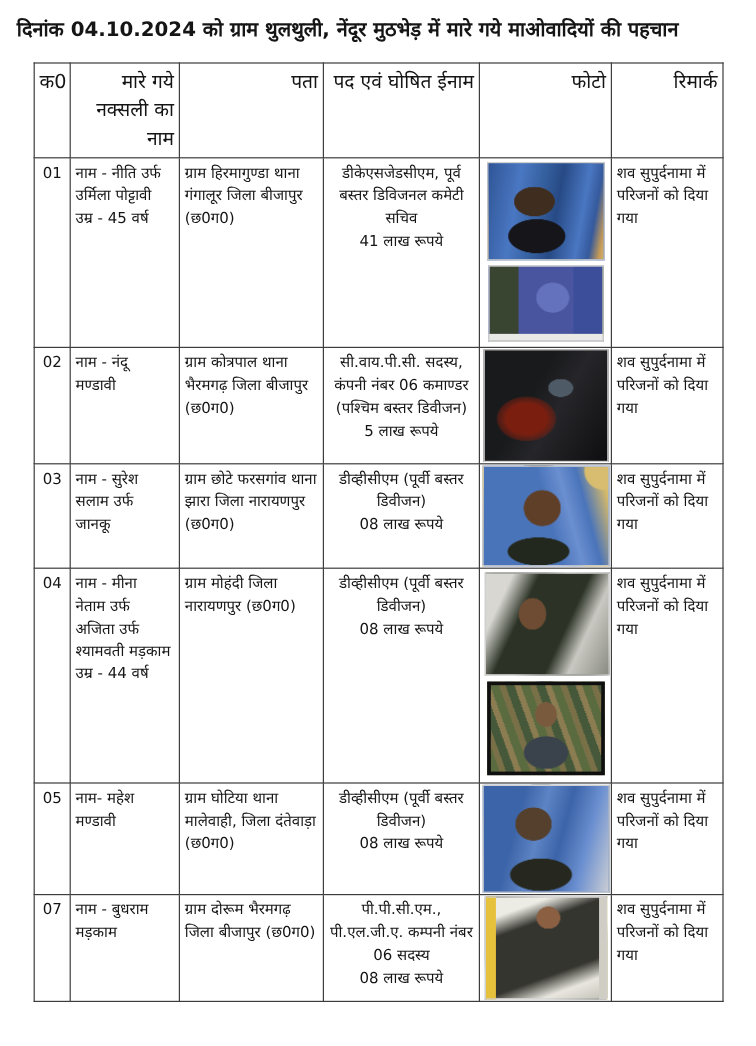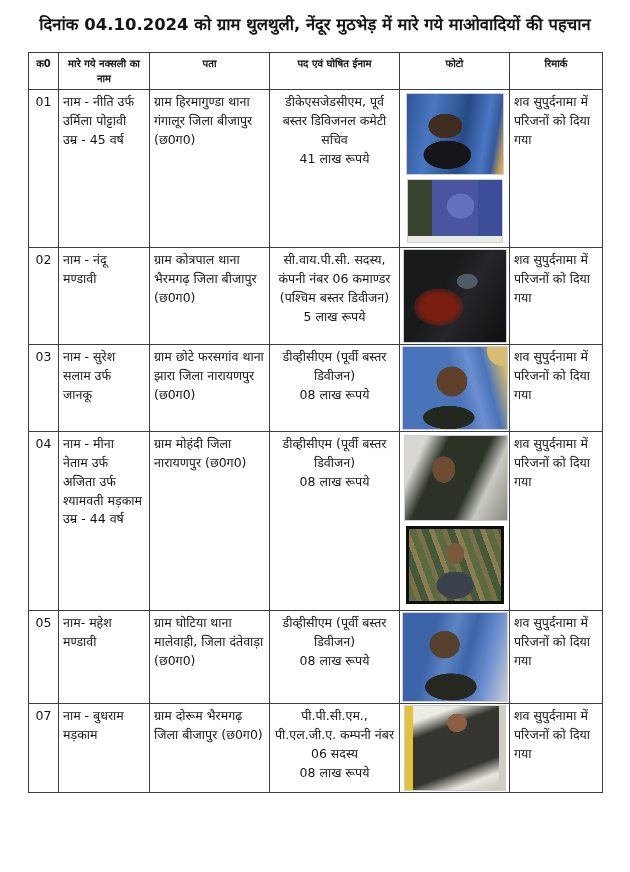--- a/index.html
+++ b/index.html
@@ -5,42 +5,41 @@
   html,body{margin:0;padding:0;background:#ffffff;}
   body{
     width:630px;height:872px;
     font-family:"DejaVu Sans",sans-serif;
     color:#151515;
     position:relative;
     overflow:hidden;
   }
   .page{padding-top:14px;}
   .title{
-    text-align:center;
     font-weight:bold;
     font-size:16.5px;
     line-height:1.35;
     padding:0 14px;
     margin-bottom:16px;
   }
   table.maintbl{
     border-collapse:collapse;
     table-layout:fixed;
     margin-left:28px;
     width:574px;
     font-size:12.5px;
   }
   table.maintbl td,table.maintbl th{
     border:1.5px solid #3d3d3d;
     vertical-align:top;
     padding:3px 4px;
     line-height:1.5;
     overflow:hidden;
   }
-  th{font-weight:bold;text-align:center;font-size:10px;line-height:1.4;padding:4px 2px;}
+  th{font-weight:normal;text-align:right;font-size:16px;line-height:1.4;padding:4px 2px;}
   .c-sn{text-align:center;}
   .c-name{text-align:left;white-space:pre-line;margin-left:40px;}
   .c-addr{}
   .c-post{text-align:center;margin-top:40px;}
   .c-remark{}
   .c-photo{padding:2px 3px;text-align:center;}
   .c-photo.bleed{padding:1px 1px;}
   .dashcell{text-align:center;vertical-align:top;}
   .ph{margin:0 auto;border:1px solid #cfcfcf;}
   

